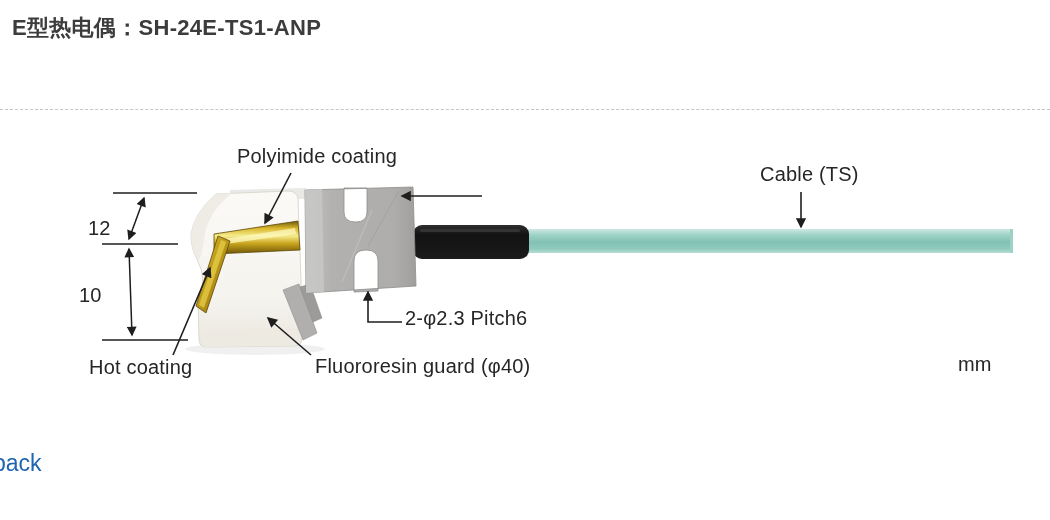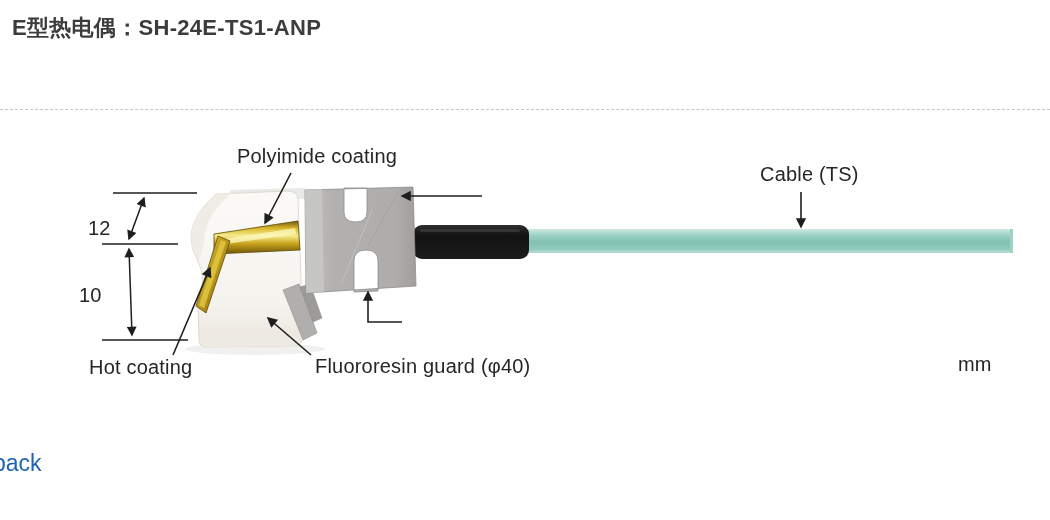--- a/index.html
+++ b/index.html
@@ -173,20 +173,21 @@
       <line x1="482" y1="196" x2="402" y2="196" marker-end="url(#ah)"></line>
       <line x1="801" y1="192" x2="801" y2="227" marker-end="url(#ah)"></line>
       <polyline points="402,322 368,322 368,292" marker-end="url(#ah)"></polyline>
       <line x1="311" y1="355" x2="268" y2="318" marker-end="url(#ah)"></line>
       <line x1="173" y1="355" x2="210" y2="268" marker-end="url(#ah)"></line>
     </g>
   </svg>
 
   <div class="dlabel lbl-polyimide">Polyimide coating</div>
   <div class="dlabel lbl-cable">Cable (TS)</div>
+  <div class="dlabel lbl-pitch">2-φ2.3 Pitch6</div>
   <div class="dlabel lbl-fluororesin">Fluororesin guard (φ40)</div>
   <div class="dlabel lbl-hotjunction">Hot coating</div>
   <div class="dlabel lbl-dim12">12</div>
   <div class="dlabel lbl-dim10">10</div>
   <div class="dlabel lbl-unit">mm</div>
 
   <a class="back-link">back</a>
 
   <div class="bottom-divider"></div>
 </div>

